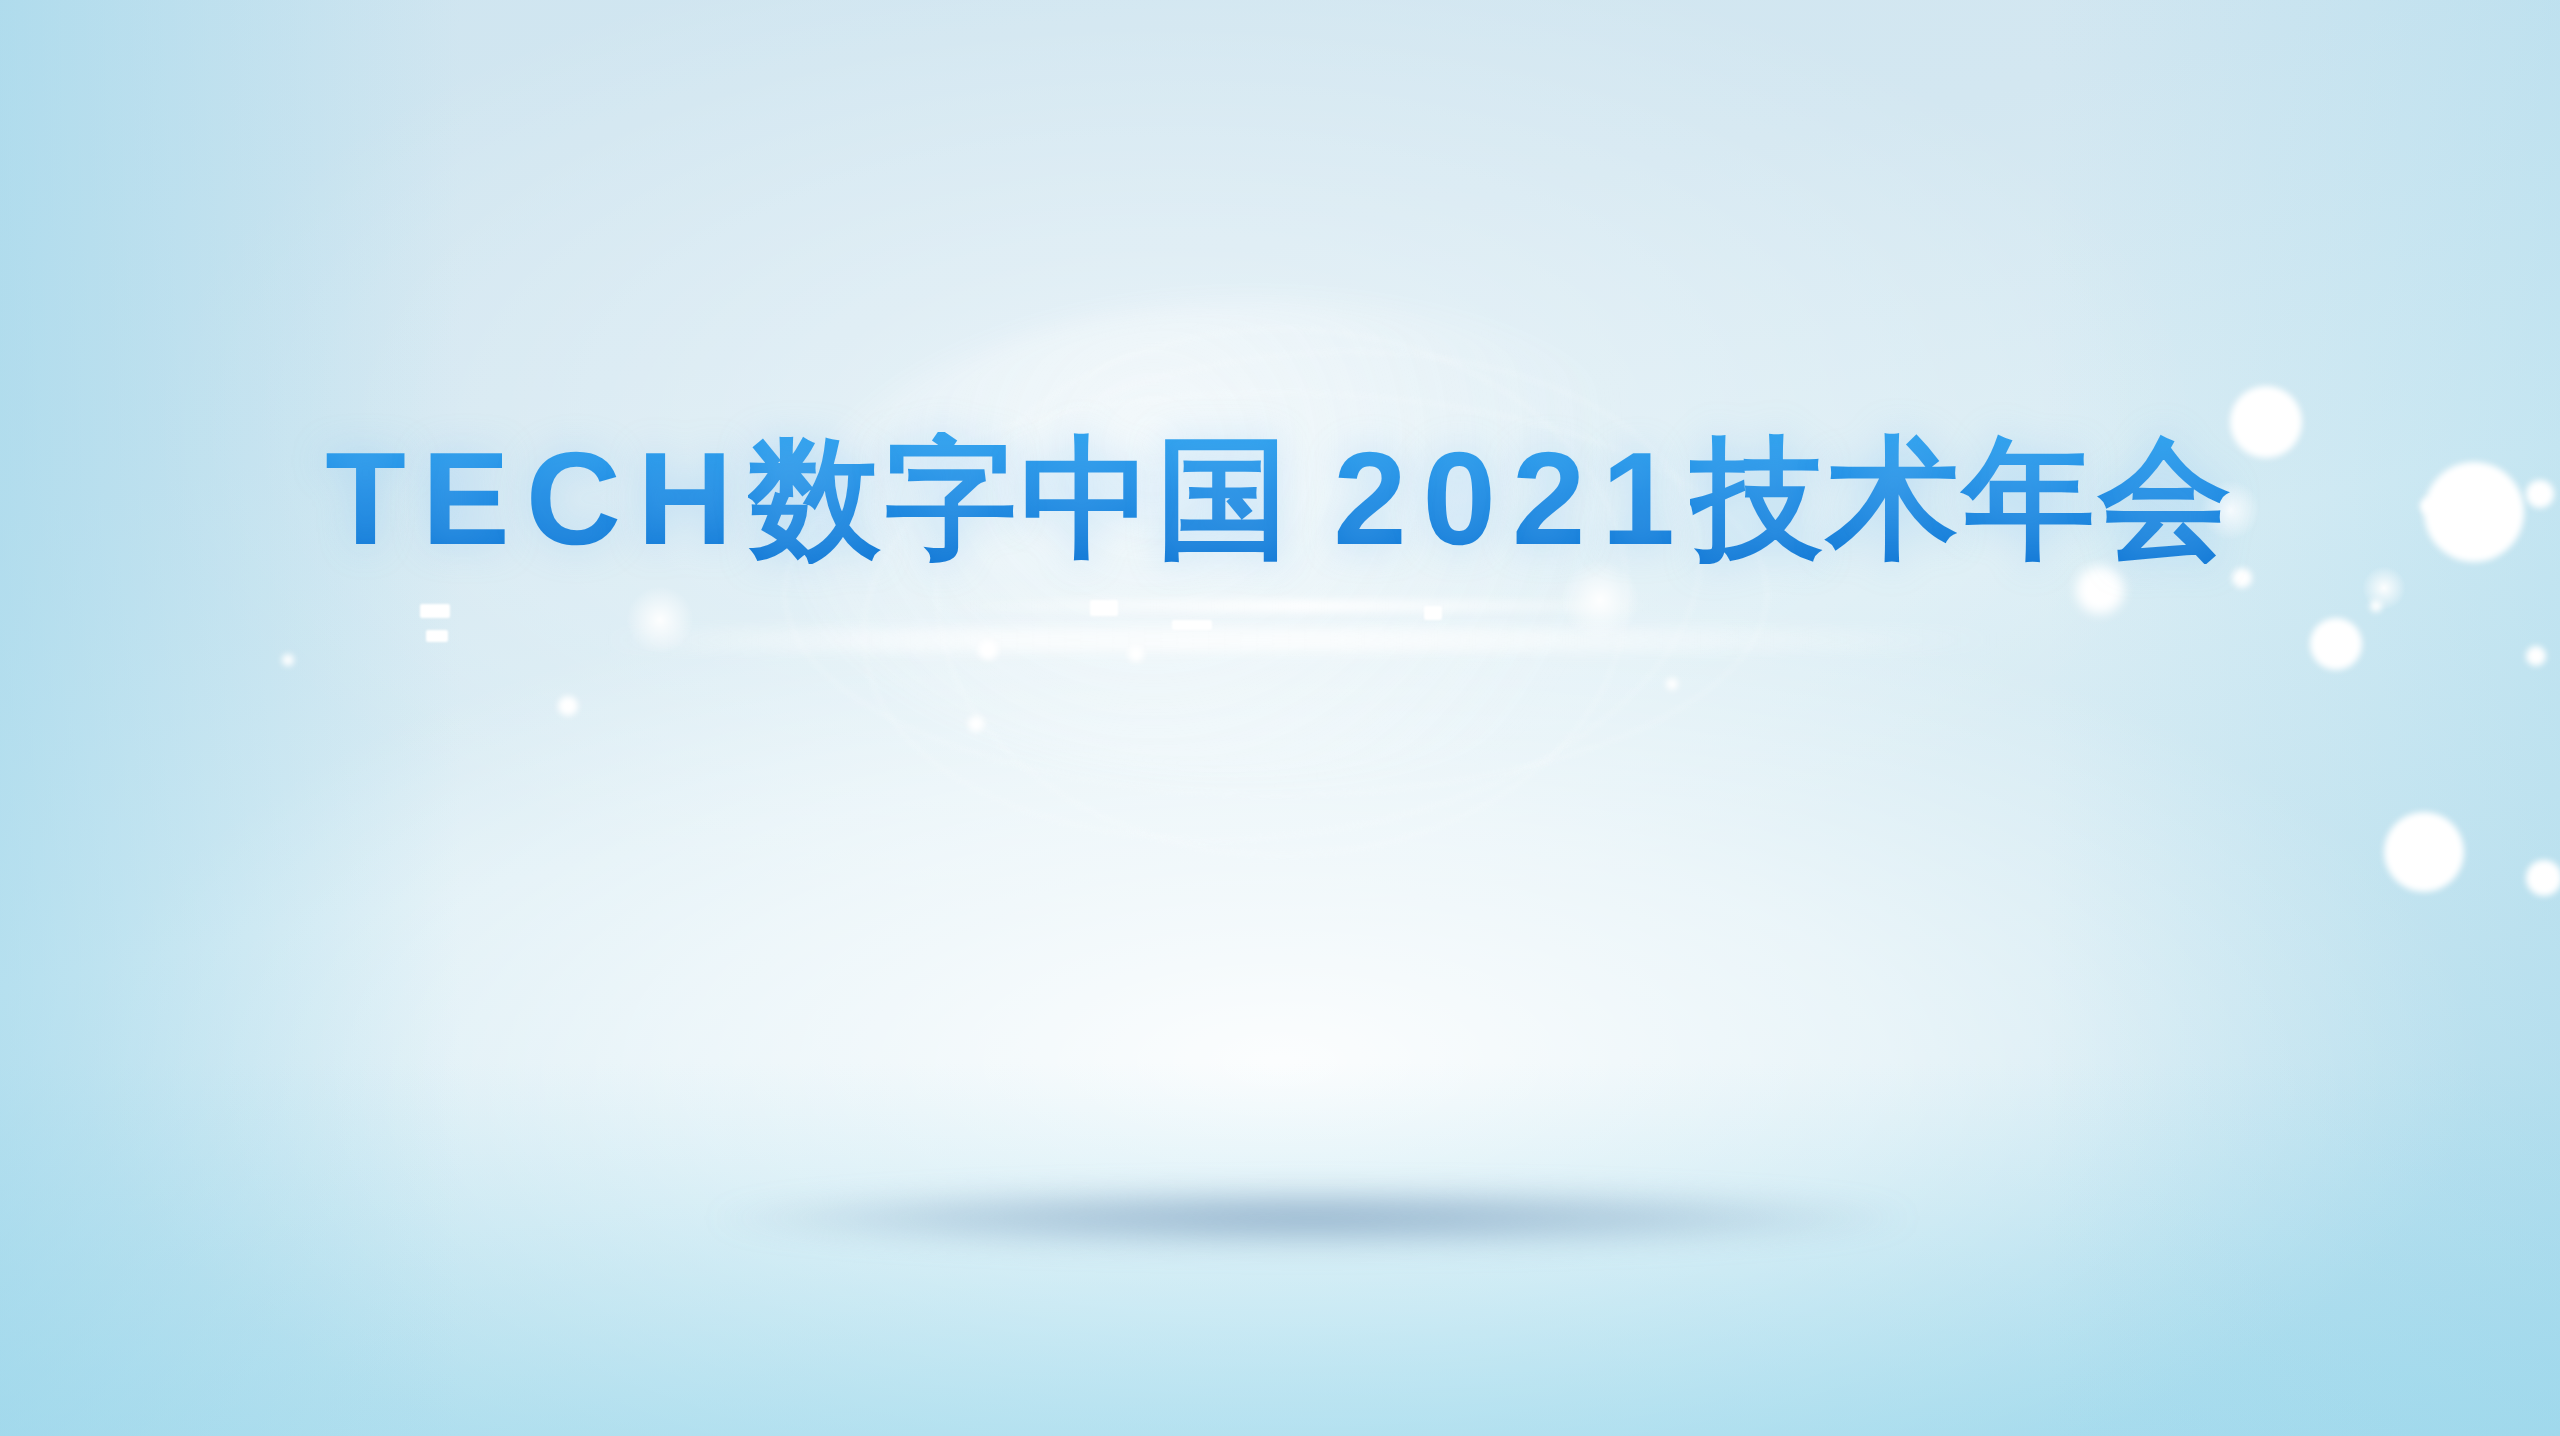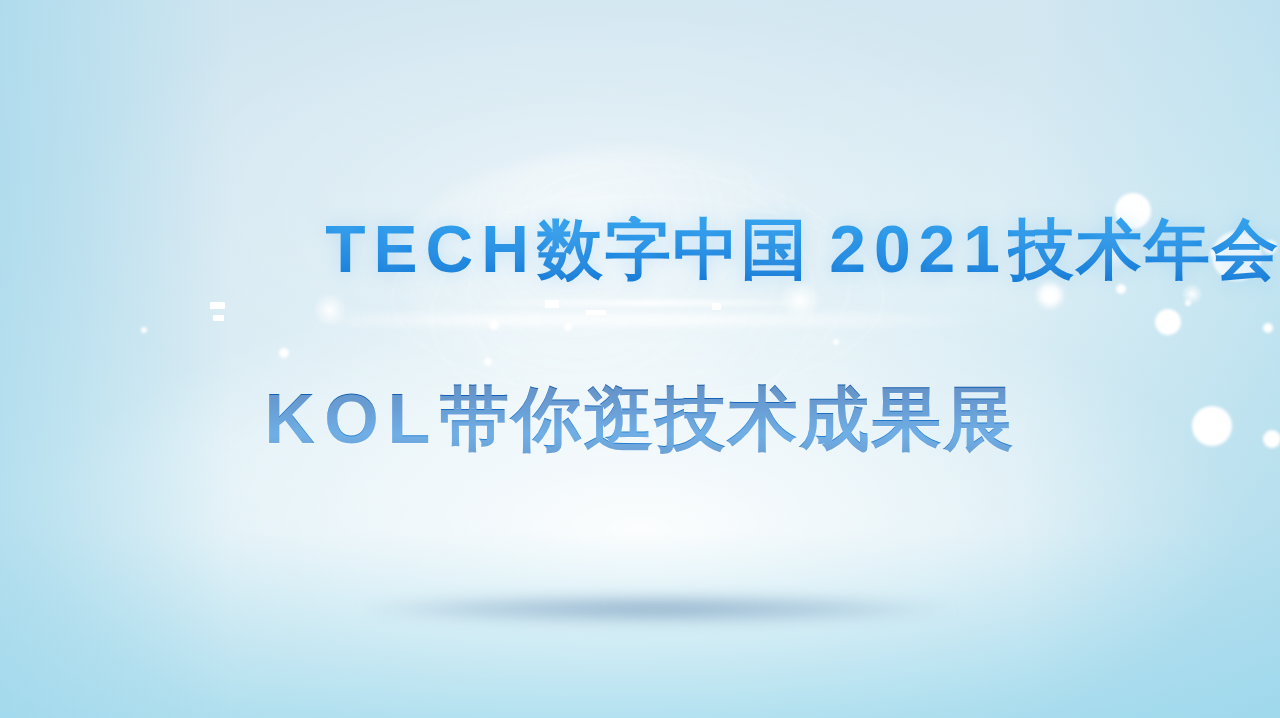--- a/index.html
+++ b/index.html
@@ -114,21 +114,21 @@
     left: 0;
     top: 0;
     width: 1280px;
     height: 718px;
   }
   .title-row {
     position: absolute;
     top: 216px;
     left: 0;
     width: 1280px;
-    text-align: right;
+    text-align: center;
     white-space: nowrap;
   }
   .title-row .tline {
     display: inline-block;
     font-size: 66px;
     font-weight: 700;
     letter-spacing: 2px;
     line-height: 1;
     background: linear-gradient(180deg, #2ea2ef 0%, #1e8ce4 44%, #1178d6 100%);
     -webkit-background-clip: text;
@@ -207,18 +207,15 @@
       <div class="chip" style="left: 586px; top: 310px; width: 20px; height: 5px;"></div>
       <div class="chip" style="left: 712px; top: 303px; width: 9px; height: 7px;"></div>
     </div>
 
   <div class="text-block">
 
     <div class="title-row">
       <span class="tline latin">TECH</span><span class="tline">数字中国</span><span class="tline">&nbsp;</span><span class="tline latin">2021</span><span class="tline">技术年会</span>
     </div>
 
-    <div class="subtitle-row">
-      <span class="sline latin">KOL</span><span class="sline">带你逛技术成果展</span>
-    </div>
 
   </div>
 </div>
 
 </body></html>

